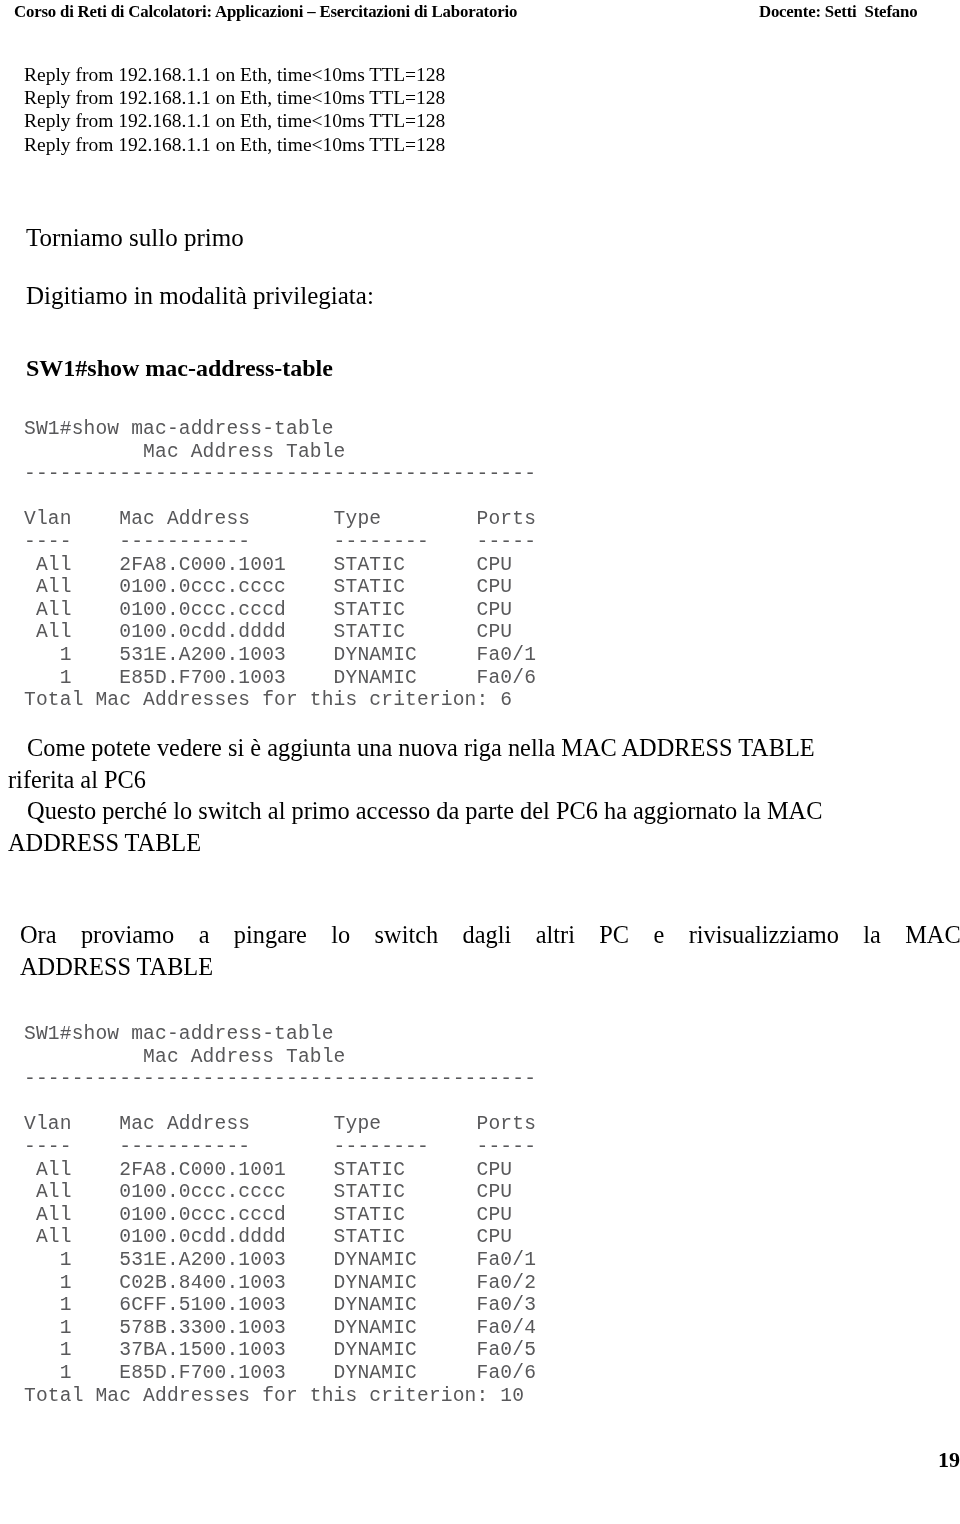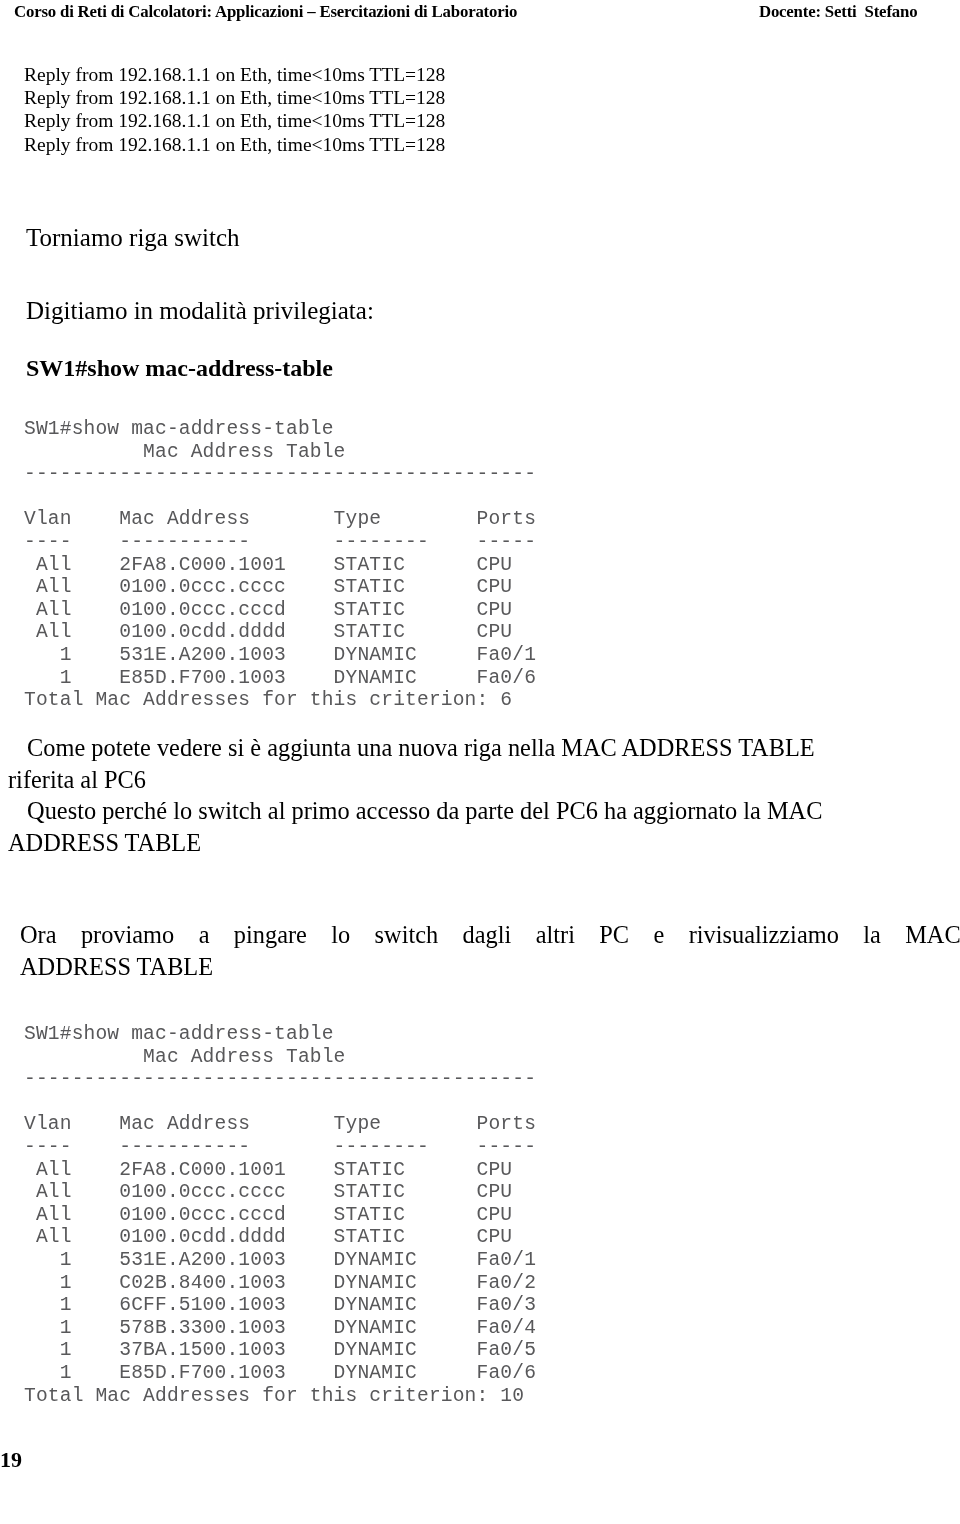--- a/index.html
+++ b/index.html
@@ -55,21 +55,21 @@
 
   
   .narr {
     font-family: "Liberation Serif", serif;
     font-size: 25px;
     line-height: 30px;
     color: #000;
   }
 
   .t-torniamo { left: 26px; top: 223px; }
-  .t-digitiamo { left: 26px; top: 296px; }
+  .t-digitiamo { left: 26px; top: 281px; }
   .t-cmd {
     left: 26px; top: 353px;
     font-weight: bold;
     font-size: 24px;
   }
 
   
   .mono {
     font-family: "Liberation Mono", "DejaVu Sans Mono", monospace;
     font-size: 19.6px;
@@ -99,41 +99,41 @@
   }
   .p-ora {
     left: 20px; top: 919px; width: 985px;
   }
 
   
   .page-num {
     position: absolute;
     left: 0; right: 0;
     top: 1447px;
-    text-align: left;
+    text-align: right;
     font-family: "Liberation Serif", serif;
     font-weight: bold;
     font-size: 22px;
     color: #000;
   }
 </style>
 </head>
 <body>
 
 <div class="page-header">
   <span class="hdr-left">Corso di Reti di Calcolatori: Applicazioni – Esercitazioni di Laboratorio</span>
   <span class="hdr-right">Docente: Setti  Stefano</span>
 </div>
 
 <div class="blk ping-block">Reply from 192.168.1.1 on Eth, time&lt;10ms TTL=128
 Reply from 192.168.1.1 on Eth, time&lt;10ms TTL=128
 Reply from 192.168.1.1 on Eth, time&lt;10ms TTL=128
 Reply from 192.168.1.1 on Eth, time&lt;10ms TTL=128</div>
 
-<div class="blk narr t-torniamo">Torniamo riga switch</div>
+<div class="blk narr t-torniamo">Torniamo sullo primo</div>
 
 <div class="blk narr t-digitiamo">Digitiamo in modalità privilegiata:</div>
 
 <div class="blk narr t-cmd">SW1#show mac-address-table</div>
 
 <div class="blk mono mono-1">SW1#show mac-address-table
           Mac Address Table
 -------------------------------------------
 
 Vlan    Mac Address       Type        Ports

